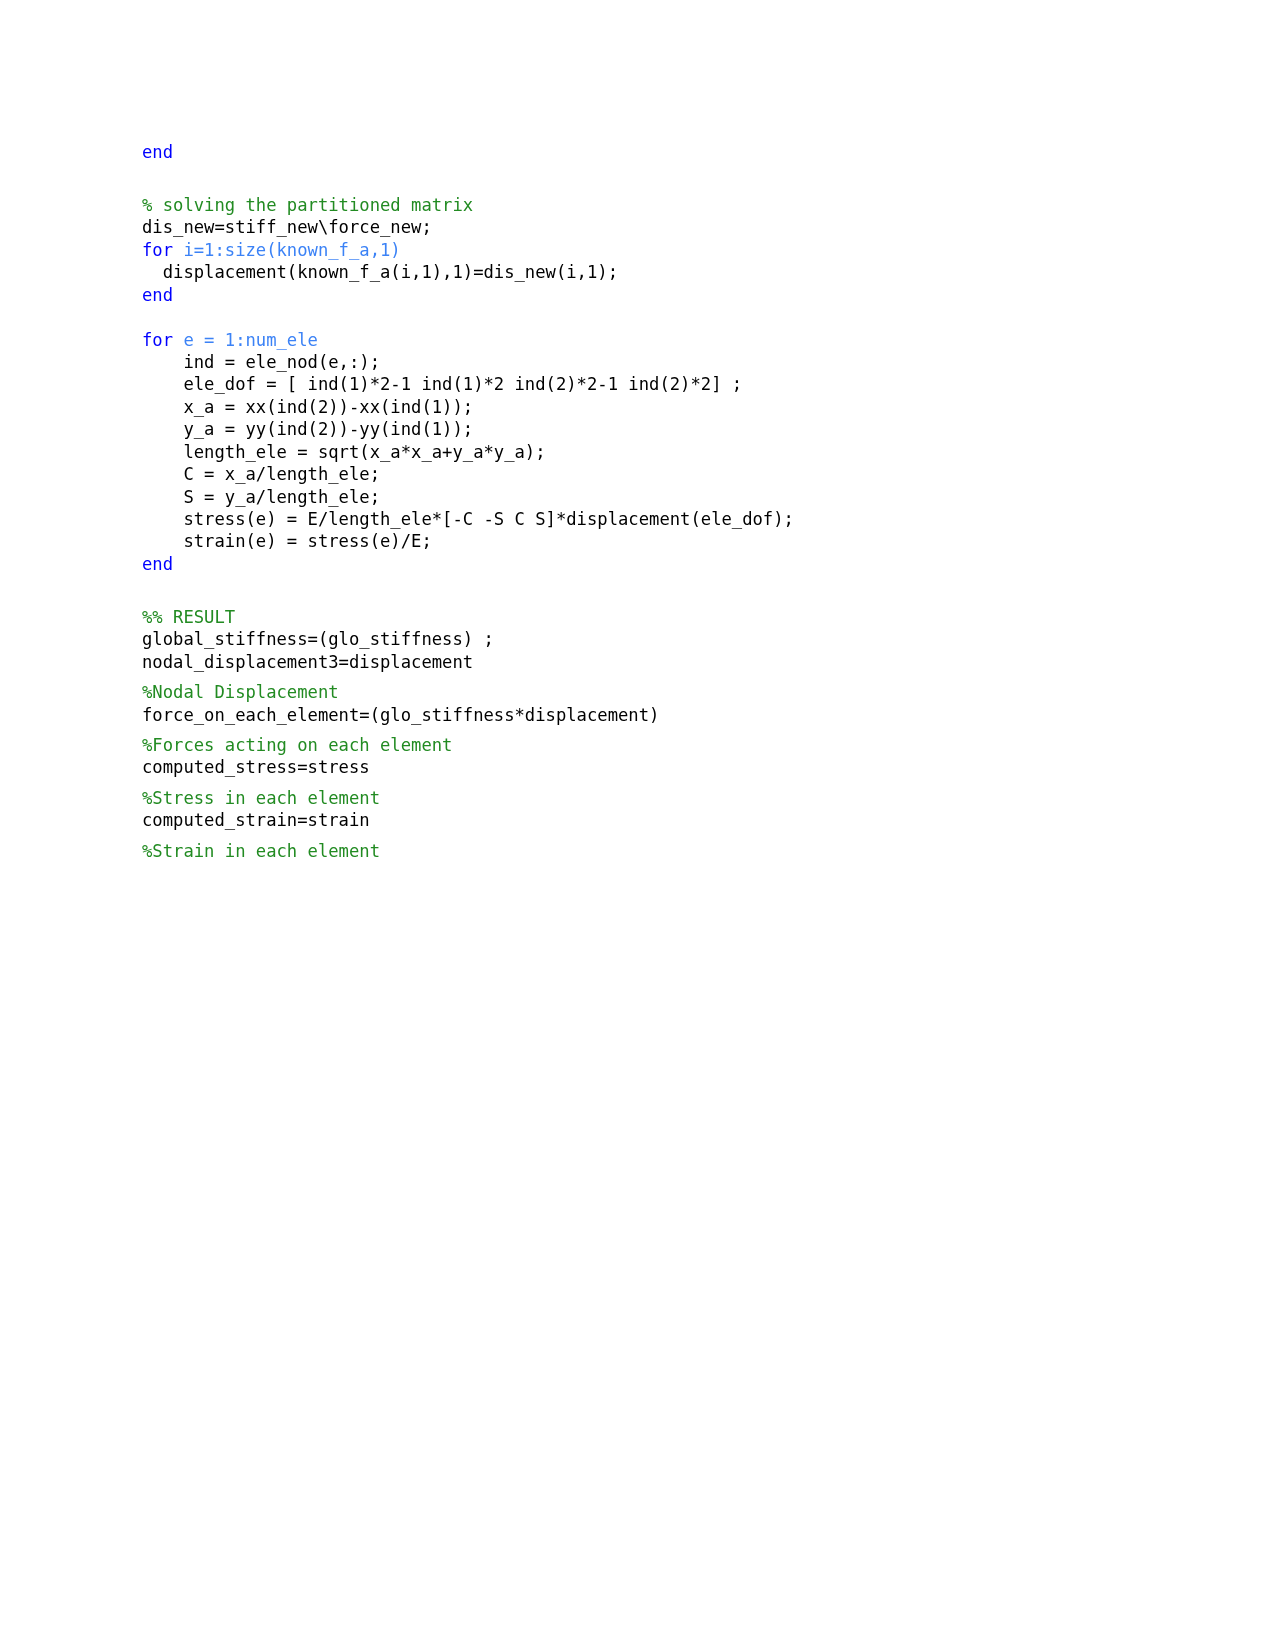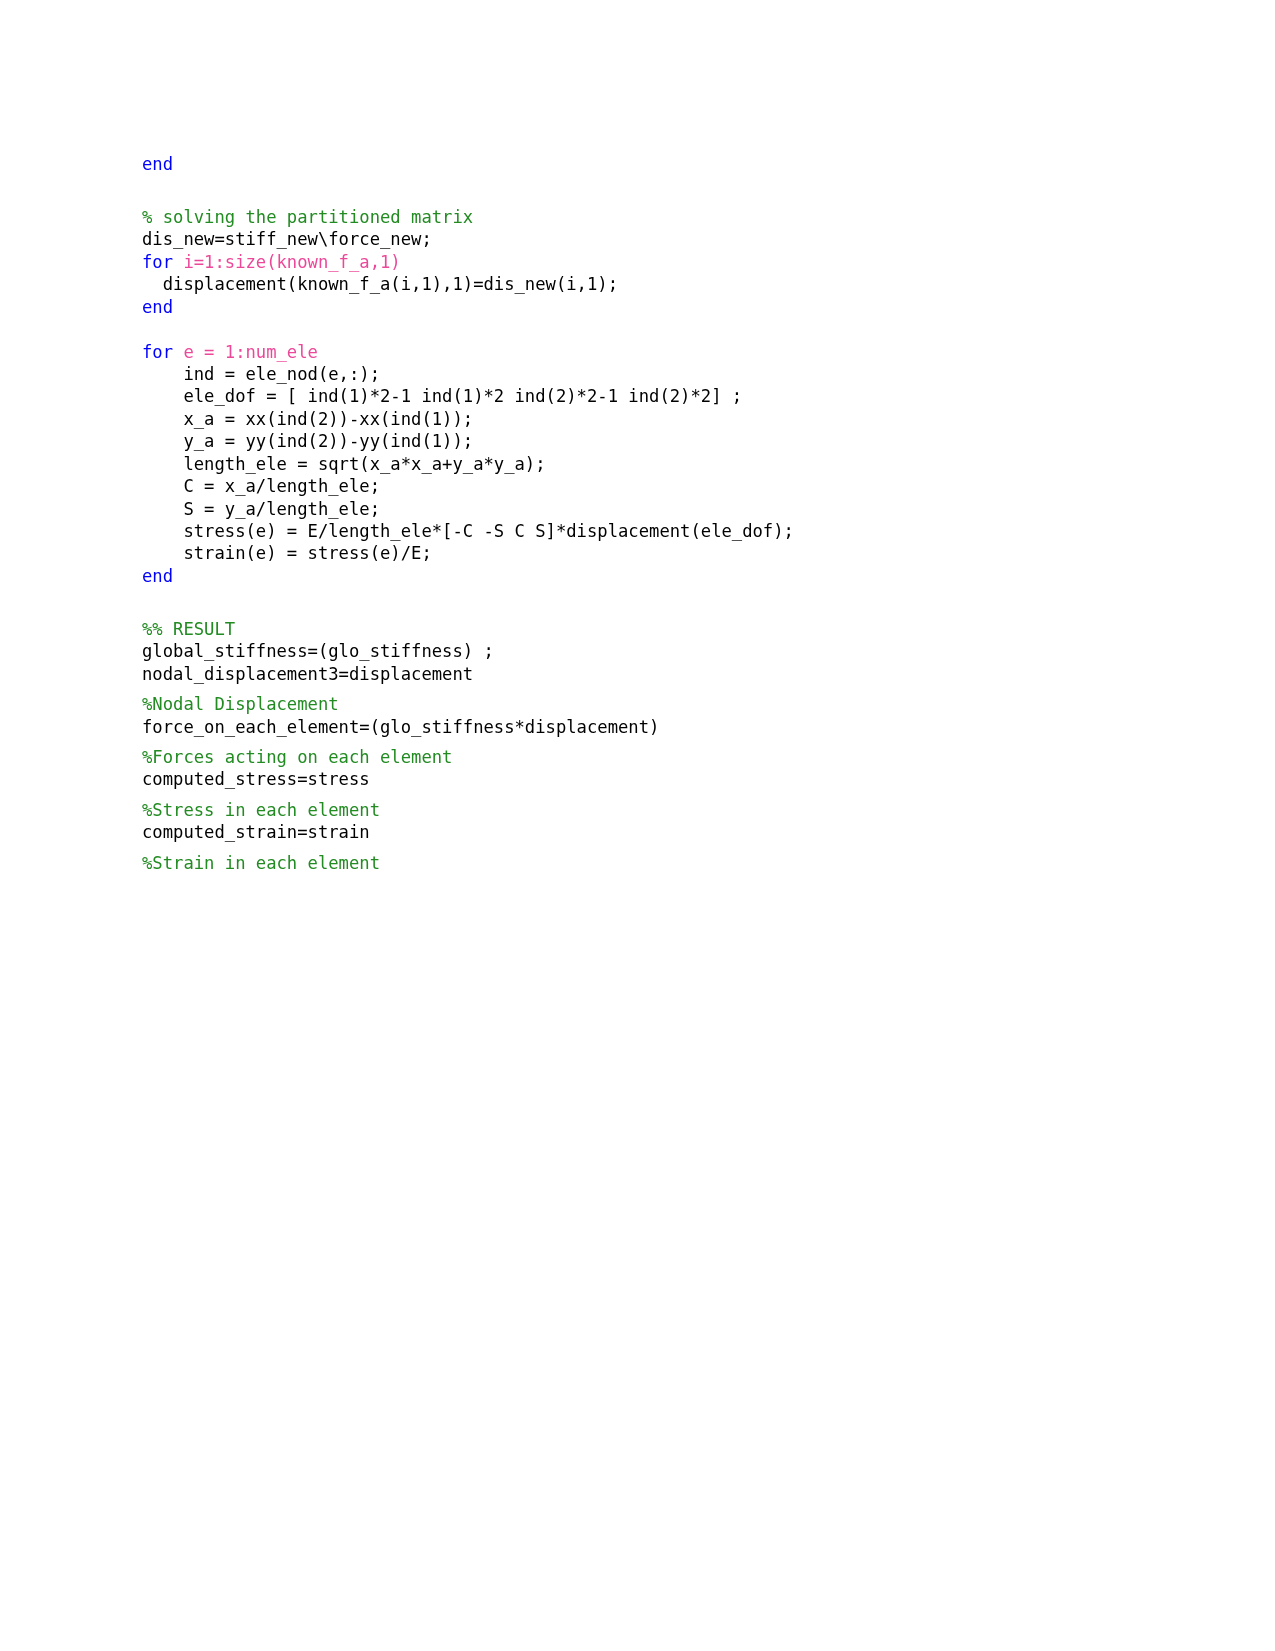--- a/index.html
+++ b/index.html
@@ -19,36 +19,36 @@
     position: absolute;
     top: 0;
     left: 0;
     width: 1275px;
     height: 1651px;
     background: #ffffff;
   }
   #code-listing {
     position: absolute;
     left: 142px;
-    top: 140px;
+    top: 128px;
     width: 1000px;
   }
   .code-line {
     font-family: "DejaVu Sans Mono", "Liberation Mono", monospace;
     font-size: 17.2px;
     line-height: 22.45px;
     height: 22.45px;
     white-space: pre;
     letter-spacing: 0px;
     color: #000000;
   }
   .code-line.kw    { color: #0000ff; }
   .code-line.cmt   { color: #228b22; margin-top: 8px; }
   .code-line.blank { color: transparent; }
   .tok-kw  { color: #0000ff; text-align: right; }
-  .tok-txt { color: #ec4899; }
+  .tok-txt { color: #3b82f6; }
 </style>
 </head>
 <body>
 
 <div id="page">
   <pre id="code-listing"><div class="code-line kw">end</div><div class="code-line blank">&nbsp;</div><div class="code-line cmt">% solving the partitioned matrix</div><div class="code-line">dis_new=stiff_new\force_new;</div><div class="code-line"><span class="tok-kw">for</span><span class="tok-txt"> i=1:size(known_f_a,1)</span></div><div class="code-line">  displacement(known_f_a(i,1),1)=dis_new(i,1);</div><div class="code-line kw">end</div><div class="code-line blank">&nbsp;</div><div class="code-line"><span class="tok-kw">for</span><span class="tok-txt"> e = 1:num_ele</span></div><div class="code-line">    ind = ele_nod(e,:);</div><div class="code-line">    ele_dof = [ ind(1)*2-1 ind(1)*2 ind(2)*2-1 ind(2)*2] ;</div><div class="code-line">    x_a = xx(ind(2))-xx(ind(1));</div><div class="code-line">    y_a = yy(ind(2))-yy(ind(1));</div><div class="code-line">    length_ele = sqrt(x_a*x_a+y_a*y_a);</div><div class="code-line">    C = x_a/length_ele;</div><div class="code-line">    S = y_a/length_ele;</div><div class="code-line">    stress(e) = E/length_ele*[-C -S C S]*displacement(ele_dof);</div><div class="code-line">    strain(e) = stress(e)/E;</div><div class="code-line kw">end</div><div class="code-line blank">&nbsp;</div><div class="code-line cmt">%% RESULT</div><div class="code-line">global_stiffness=(glo_stiffness) ;</div><div class="code-line">nodal_displacement3=displacement</div><div class="code-line cmt">%Nodal Displacement</div><div class="code-line">force_on_each_element=(glo_stiffness*displacement)</div><div class="code-line cmt">%Forces acting on each element</div><div class="code-line">computed_stress=stress</div><div class="code-line cmt">%Stress in each element</div><div class="code-line">computed_strain=strain</div><div class="code-line cmt">%Strain in each element</div></pre>
 </div>
 
 </body></html>

